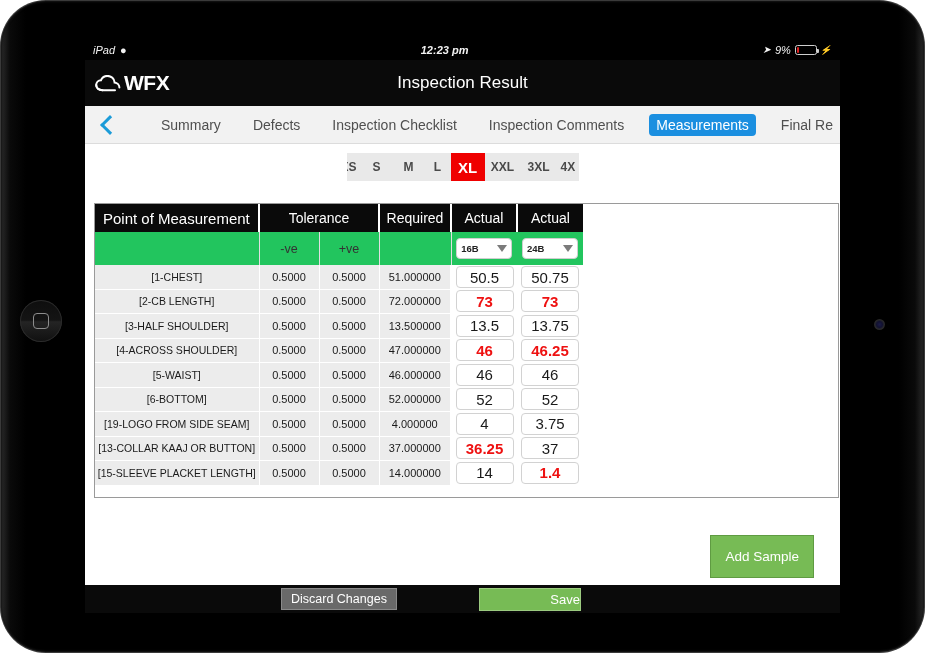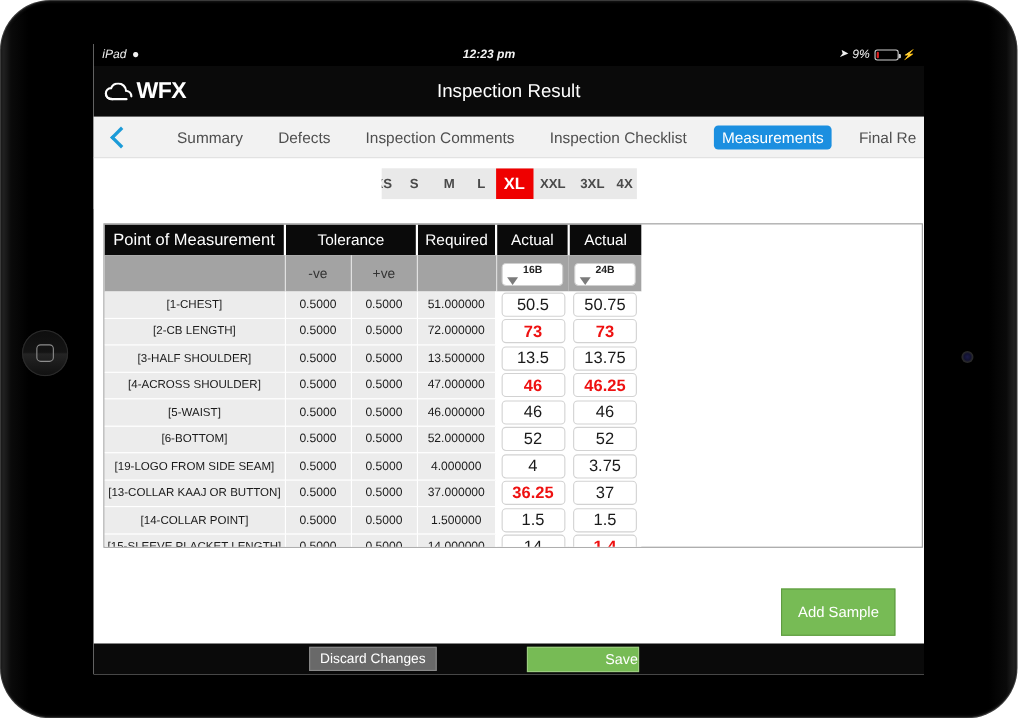--- a/index.html
+++ b/index.html
@@ -230,44 +230,44 @@
     font-size: 14px;
     font-weight: normal;
     height: 28px;
     padding: 0;
     border-right: 2px solid #ffffff;
     text-align: center;
   }
   thead th.pom { text-align: left; padding-left: 8px; font-size: 15px; }
 
   tr.subhead td {
-    background: #a3a3a3;
+    background: #22c55e;
     height: 33px;
     font-size: 12.5px;
     color: #333;
     text-align: center;
     border-right: 1px solid #e0e0e0;
     padding: 0;
   }
   tr.subhead td.nb { border-right: none; }
 
   .dd {
     display: inline-flex;
+    align-items: center;
     justify-content: space-between;
     width: 56px; height: 21px;
     border: 1px solid #cfcfcf;
     border-radius: 4px;
     background: #fff;
     font-size: 9.5px;
     font-weight: bold;
     color: #222;
     padding: 0 4px;
     box-sizing: border-box;
     cursor: pointer;
-    flex-direction: column;
   }
   .caret {
     width: 0; height: 0;
     border-left: 5px solid transparent;
     border-right: 5px solid transparent;
     border-top: 7px solid #7b7b7b;
   }
 
   tbody td {
     background: #ececec;
@@ -385,22 +385,22 @@
       <div id="apptitle">Inspection Result</div>
     </div>
 
     <div id="tabbar">
       <div id="backbtn">
         <span class="chev"></span>
       </div>
       <div id="tabs">
         <div class="tab">Summary</div>
         <div class="tab">Defects</div>
+        <div class="tab">Inspection Checklist</div>
         <div class="tab">Inspection Comments</div>
-        <div class="tab">Inspection Checklist</div>
         <div class="tab active">Measurements</div>
         <div class="tab">Final Re</div>
       </div>
     </div>
 
     <div id="sizewrap">
       <div id="sizestrip">
         <div class="size" style="min-width:22px;margin-left:-10px;">XS</div>
         <div class="size">S</div>
         <div class="size">M</div>
@@ -508,28 +508,20 @@
             </tr>
             <tr>
               <td class="pom">[13-COLLAR KAAJ OR BUTTON]</td>
               <td>0.5000</td>
               <td>0.5000</td>
               <td class="req">37.000000</td>
               <td class="cell-white"><span class="inputbox err">36.25</span></td>
               <td class="cell-white"><span class="inputbox">37</span></td>
             </tr>
             <tr>
-              <td class="pom">[14-COLLAR POINT]</td>
-              <td>0.5000</td>
-              <td>0.5000</td>
-              <td class="req">1.500000</td>
-              <td class="cell-white"><span class="inputbox">1.5</span></td>
-              <td class="cell-white"><span class="inputbox">1.5</span></td>
-            </tr>
-            <tr>
               <td class="pom">[15-SLEEVE PLACKET LENGTH]</td>
               <td>0.5000</td>
               <td>0.5000</td>
               <td class="req">14.000000</td>
               <td class="cell-white"><span class="inputbox">14</span></td>
               <td class="cell-white"><span class="inputbox err">1.4</span></td>
             </tr>
           </tbody>
       </table>
     </div>

